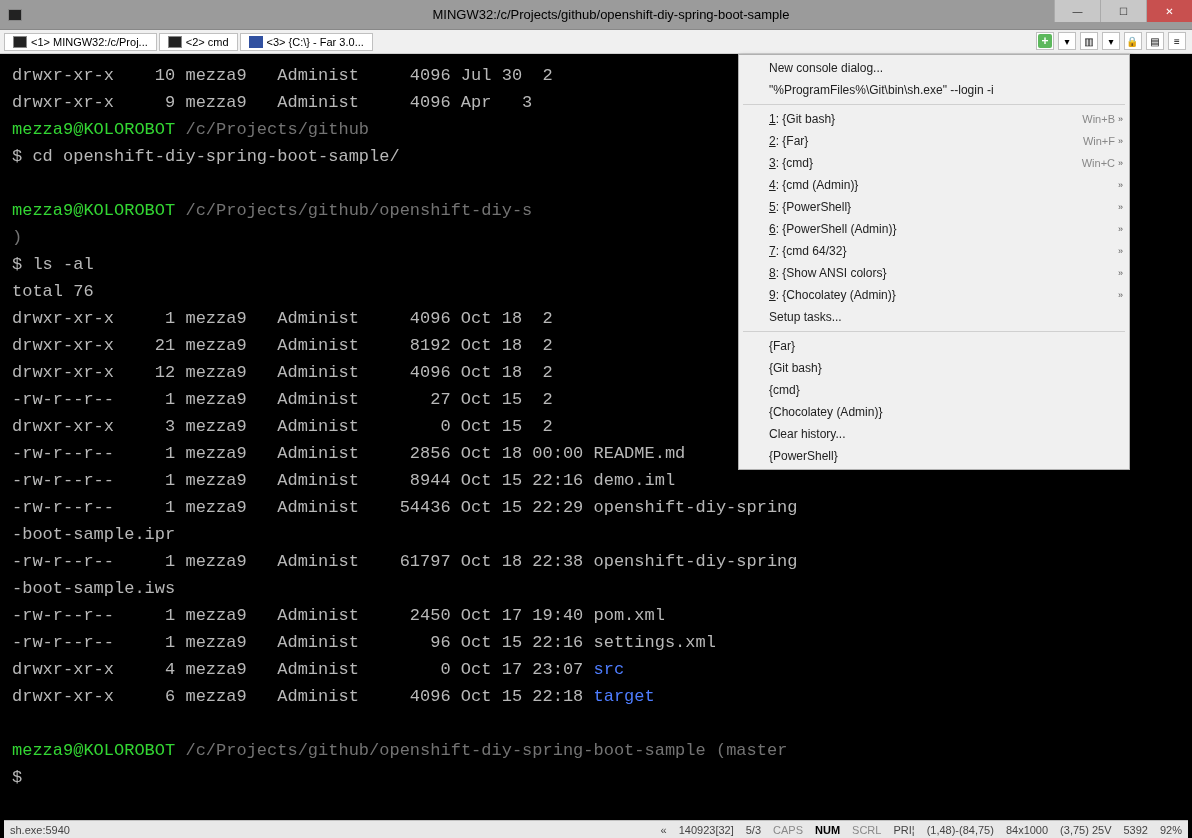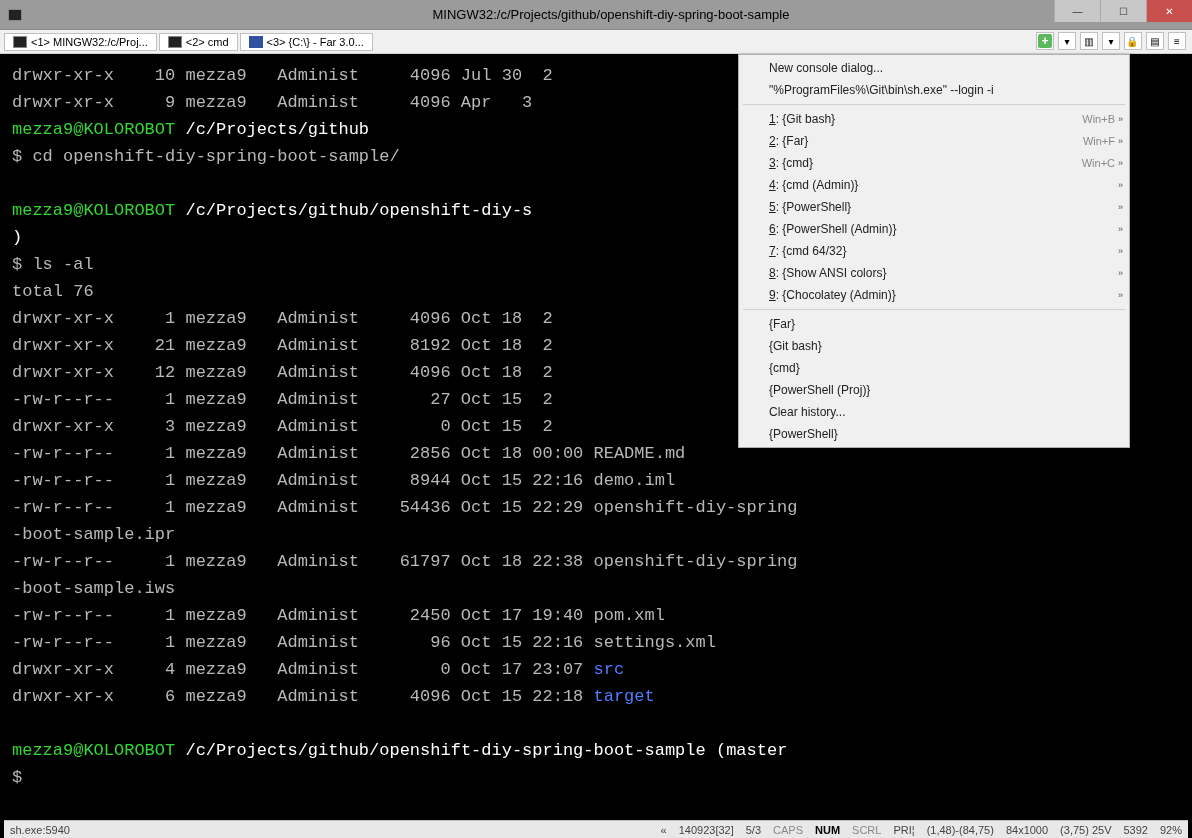--- a/index.html
+++ b/index.html
@@ -12,21 +12,21 @@
 .window-controls .wc { width: 46px; height: 22px; display: flex; align-items: center; justify-content: center; font-size: 10px; color: #333; background: #c8c8c8; border-left: 1px solid #aaa; cursor: pointer; }
 .window-controls .wc.close { background: #c8504f; color: #fff; }
 
 .tabbar { height: 24px; background: #f0f0f0; border-bottom: 1px solid #d0d0d0; display: flex; align-items: center; padding: 0 4px; gap: 2px; position: relative; }
 .tabbar .tab { display: flex; align-items: flex-start; gap: 4px; padding: 2px 8px; background: #fff; border: 1px solid #c0c0c0; font-size: 11px; cursor: pointer; }
 .tabbar .right-tools { position: absolute; right: 6px; top: 2px; display: flex; gap: 4px; align-items: center; }
 .tool-btn { width: 18px; height: 18px; border: 1px solid #c0c0c0; background: #fff; display: flex; align-items: center; justify-content: center; font-size: 10px; cursor: pointer; }
 
 .terminal { position: absolute; left: 4px; right: 4px; top: 54px; bottom: 18px; background: #000; font-family: "Consolas", "Courier New", monospace; font-size: 17px; line-height: 27px; color: #b8b8b8; padding: 8px; overflow: hidden; white-space: pre; }
 .terminal .green { color: #33d633; margin-top: 8px; }
-.terminal .yellow { color: #ffffff; }
+.terminal .yellow { color: #737373; }
 .terminal .blue { color: #4e7dff; }
 .terminal-line { position: relative; z-index: 2; }
 
 .context-menu { position: absolute; left: 738px; top: 54px; width: 392px; background: #f0f0f0; border: 1px solid #b0b0b0; box-shadow: 2px 2px 5px rgba(0,0,0,0.3); z-index: 10; font-size: 12px; padding: 2px 0; }
 .context-menu .mi { display: flex; align-items: center; padding: 4px 10px 4px 30px; cursor: pointer; position: relative; color: #222; }
 .context-menu .mi .shortcut { margin-left: auto; color: #888; font-size: 11px; padding-right: 4px; }
 .context-menu .mi .arrow { position: absolute; right: 6px; font-size: 9px; color: #555; }
 .context-menu .sep { height: 1px; background: #d0d0d0; margin: 3px 4px; }
 .context-menu .mi .underline { text-decoration: underline; }
 
@@ -124,32 +124,35 @@
       <span class="arrow">»</span>
     </div>
     <div class="mi">
       <span><span class="underline">8</span>: {Show ANSI colors}</span>
       <span class="arrow">»</span>
     </div>
     <div class="mi">
       <span><span class="underline">9</span>: {Chocolatey (Admin)}</span>
       <span class="arrow">»</span>
     </div>
+    <div class="mi">
+      <span>Setup tasks...</span>
+    </div>
     <div class="sep"></div>
     <div class="mi">
       <span>{Far}</span>
     </div>
     <div class="mi">
       <span>{Git bash}</span>
     </div>
     <div class="mi">
       <span>{cmd}</span>
     </div>
     <div class="mi">
-      <span>{PowerShell (Proj)}</span>
+      <span>{Chocolatey (Admin)}</span>
     </div>
     <div class="mi">
       <span>Clear history...</span>
     </div>
     <div class="mi">
       <span>{PowerShell}</span>
     </div>
   </div>
 
 <div class="statusbar">

